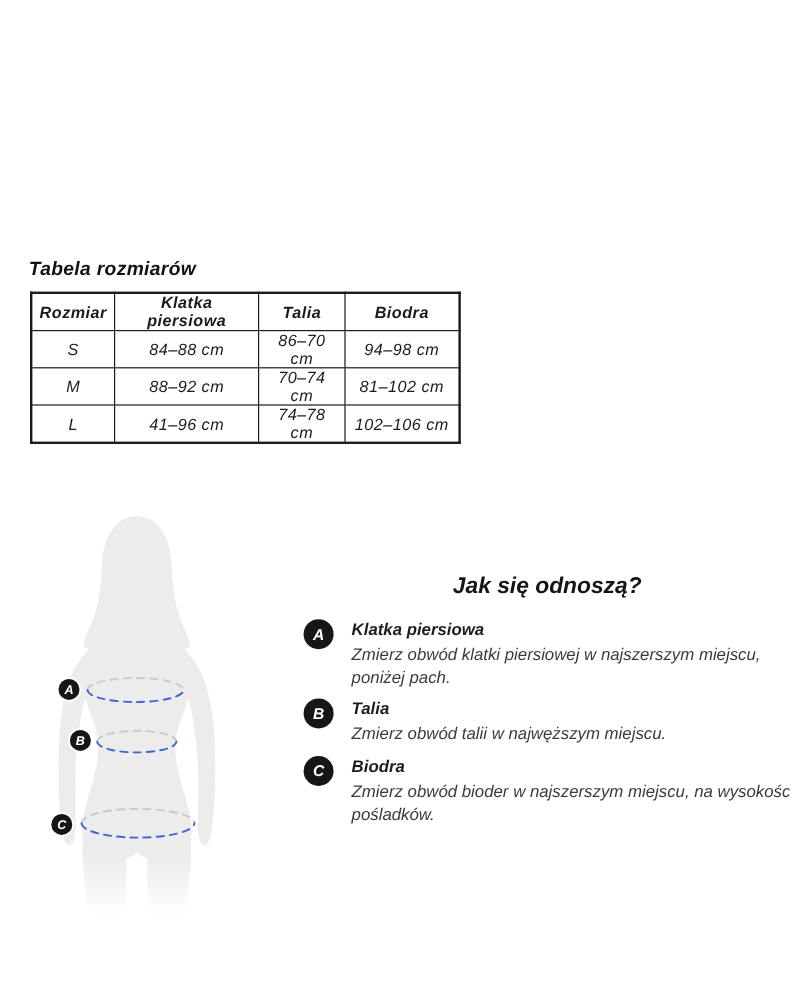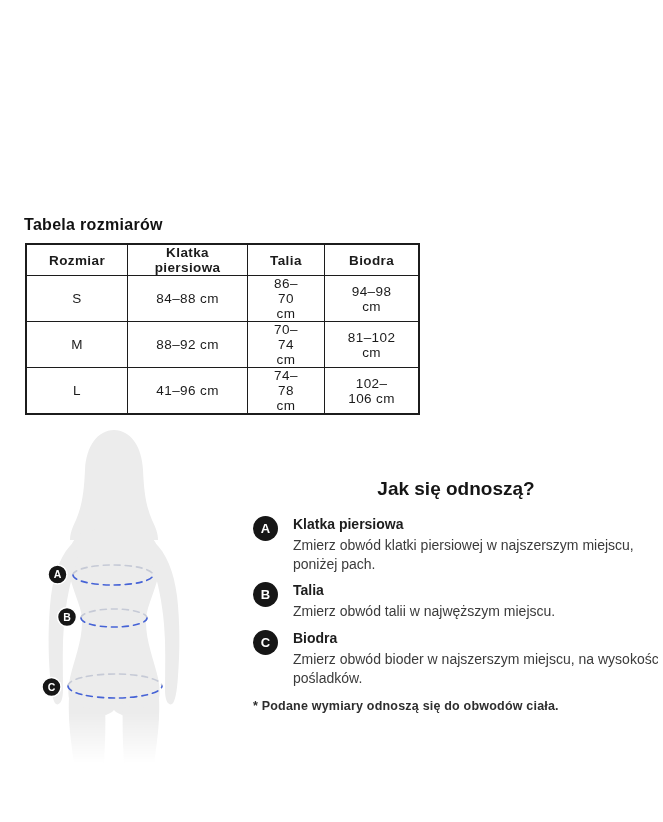--- a/index.html
+++ b/index.html
@@ -4,20 +4,21 @@
 <style>
   html, body { margin: 0; padding: 0; background: #ffffff; }
   .page {
     position: relative;
     width: 658px;
     height: 822px;
     background: #ffffff;
     overflow: hidden;
     font-family: "Liberation Sans", sans-serif;
     color: #1d1d1d;
+    font-style: italic;
   }
 
   
   .section-title {
     position: absolute;
     left: 24px;
     top: 216px;
     font-size: 16px;
     font-weight: bold;
     letter-spacing: 0.3px;
@@ -30,21 +31,21 @@
     border-collapse: collapse;
     border: 2px solid #1c1c1c;
     font-size: 13.5px;
     letter-spacing: 0.4px;
     color: #1b1b1b;
   }
   .size-table th, .size-table td {
     border: 1px solid #1c1c1c;
     text-align: center;
     vertical-align: middle;
-    padding: 0 22px;
+    padding: 0 6px;
     margin-top: 17px;
   }
   .size-table th { height: 26px; font-weight: bold; }
   .size-table td { height: 24px; font-weight: normal; }
 
   
   .figure-svg {
     position: absolute;
     left: 25px;
     top: 425px;
@@ -213,15 +214,14 @@
 
   <div class="guide-item item-c">
     <div class="badge">C</div>
     <div class="item-text">
       <div class="item-title">Biodra</div>
       <div class="item-desc">Zmierz obwód bioder w najszerszym miejscu, na wysokości
 pośladków.</div>
     </div>
   </div>
 
-  <div class="footnote">* Podane wymiary odnoszą się do obwodów ciała.</div>
 
 </div>
 
 </body></html>

